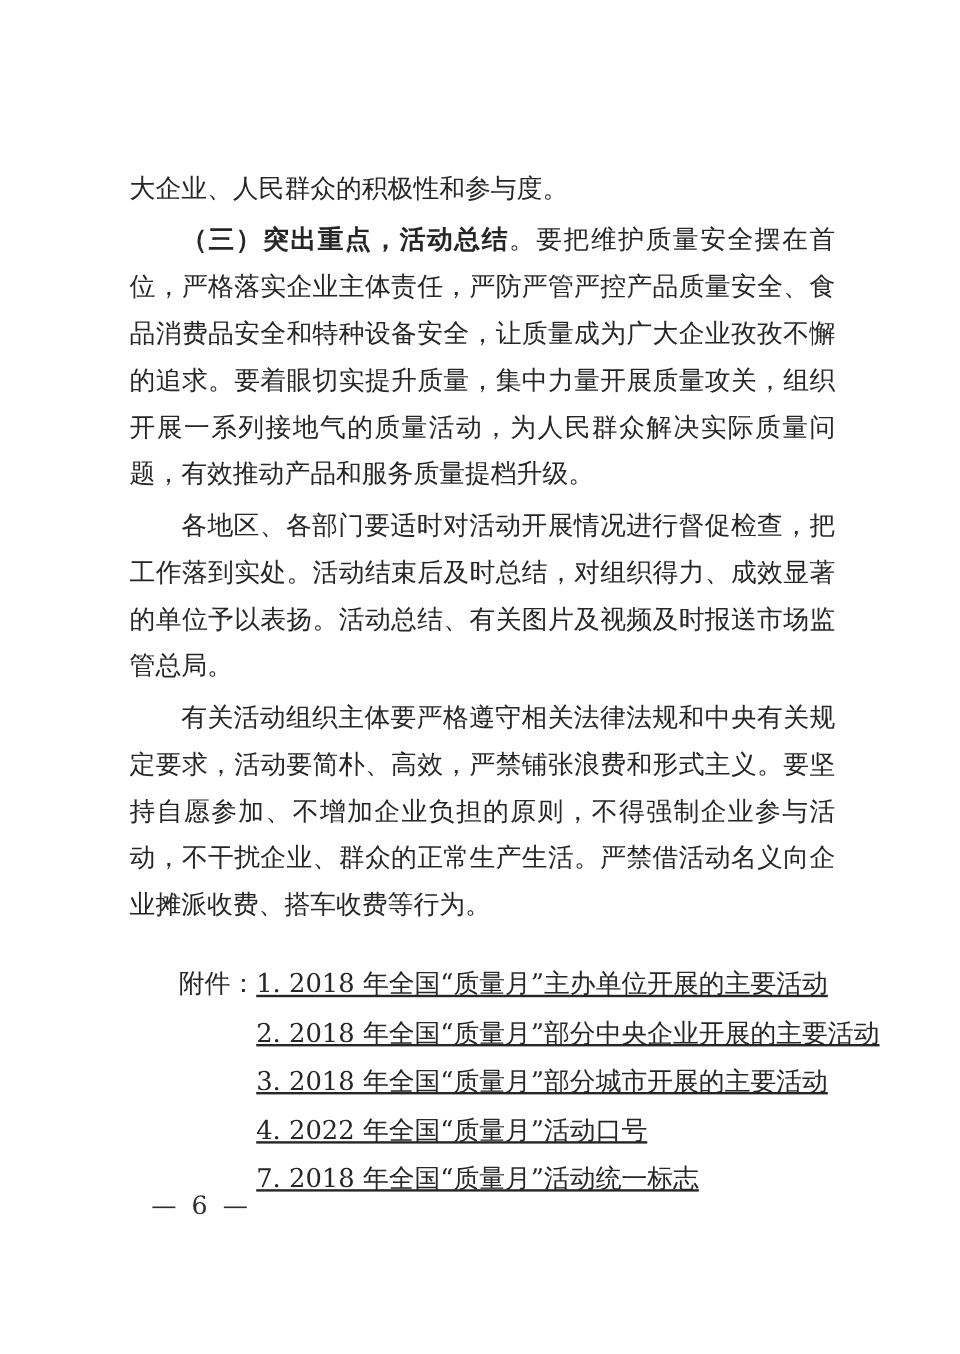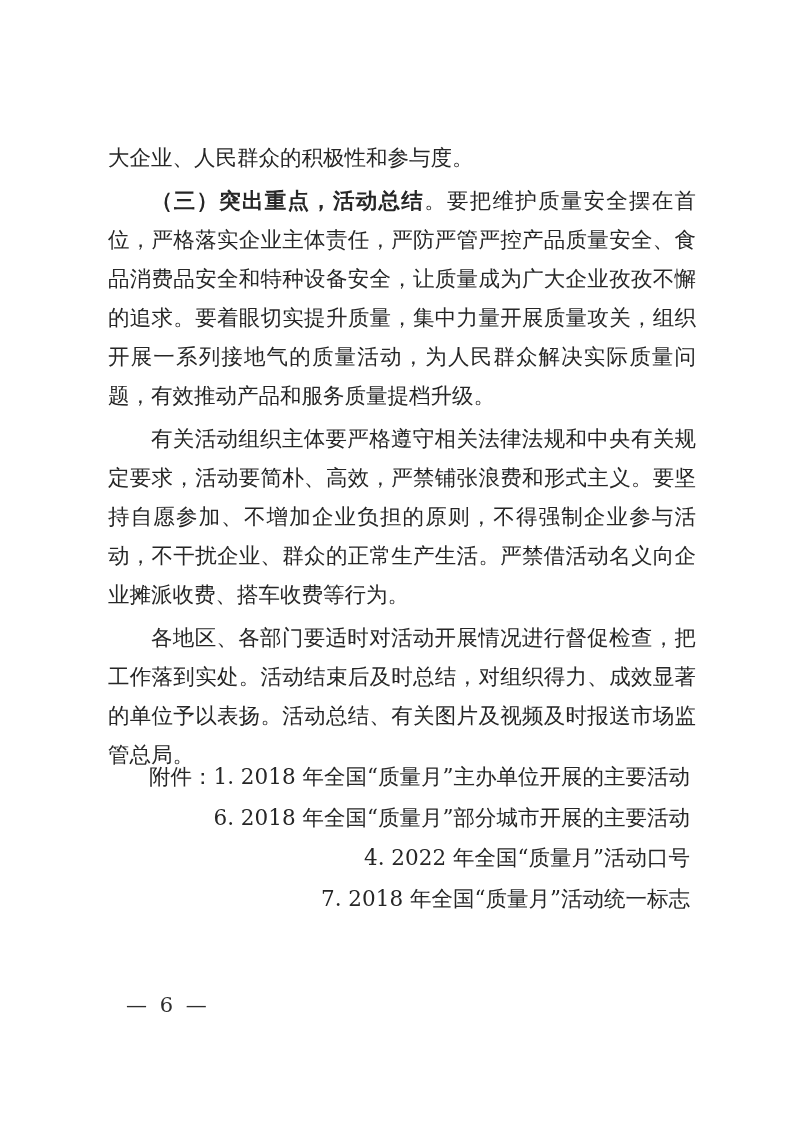--- a/index.html
+++ b/index.html
@@ -35,40 +35,40 @@
   }
   .para.indent {
     text-indent: 2em;
   }
   .bold-heading {
     font-weight: 700;
   }
   .attachments {
     position: absolute;
     left: 149px;
-    top: 757px;
+    top: 801px;
     width: 580px;
     font-size: 21.5px;
     line-height: 40.5px;
     display: flex;
     align-items: flex-start;
-    text-align: right;
   }
   .att-label {
     flex: 0 0 auto;
     white-space: nowrap;
   }
   .att-list {
     list-style: none;
     margin: 0;
     padding: 0;
   }
   .att-item {
     white-space: nowrap;
     margin: 0;
+    text-decoration: underline;
   }
   .page-number {
     position: absolute;
     left: 126px;
     top: 993px;
     font-size: 21px;
     letter-spacing: 3px;
     color: #2e2e2e;
   }
 </style>
@@ -78,32 +78,33 @@
 <div class="page">
 
   <main class="content">
     <p class="para">
       <span>大企业、人民群众的积极性和参与度。</span>
     </p>
     <p class="para indent">
       <span class="bold-heading">（三）突出重点，活动总结</span><span>。要把维护质量安全摆在首位，严格落实企业主体责任，严防严管严控产品质量安全、食品消费品安全和特种设备安全，让质量成为广大企业孜孜不懈的追求。要着眼切实提升质量，集中力量开展质量攻关，组织开展一系列接地气的质量活动，为人民群众解决实际质量问题，有效推动产品和服务质量提档升级。</span>
     </p>
     <p class="para indent">
-      <span>有关活动组织主体要严格遵守相关法律法规和中央有关规定要求，活动要简朴、高效，严禁铺张浪费和形式主义。要坚持自愿参加、不增加企业负担的原则，不得强制企业参与活动，不干扰企业、群众的正常生产生活。严禁借活动名义向企业摊派收费、搭车收费等行为。</span>
+      <span>各地区、各部门要适时对活动开展情况进行督促检查，把工作落到实处。活动结束后及时总结，对组织得力、成效显著的单位予以表扬。活动总结、有关图片及视频及时报送市场监管总局。</span>
     </p>
     <p class="para indent">
-      <span>各地区、各部门要适时对活动开展情况进行督促检查，把工作落到实处。活动结束后及时总结，对组织得力、成效显著的单位予以表扬。活动总结、有关图片及视频及时报送市场监管总局。</span>
+      <span>有关活动组织主体要严格遵守相关法律法规和中央有关规定要求，活动要简朴、高效，严禁铺张浪费和形式主义。要坚持自愿参加、不增加企业负担的原则，不得强制企业参与活动，不干扰企业、群众的正常生产生活。严禁借活动名义向企业摊派收费、搭车收费等行为。</span>
     </p>
   </main>
 
   <section class="attachments">
     <span class="att-label">附件：</span>
     <ol class="att-list">
       <li class="att-item">1. 2018 年全国“质量月”主办单位开展的主要活动</li>
-      <li class="att-item">6. 2018 年全国“质量月”部分城市开展的主要活动</li>
+      <li class="att-item">2. 2018 年全国“质量月”部分中央企业开展的主要活动</li>
+      <li class="att-item">3. 2018 年全国“质量月”部分城市开展的主要活动</li>
       <li class="att-item">4. 2022 年全国“质量月”活动口号</li>
       <li class="att-item">7. 2018 年全国“质量月”活动统一标志</li>
     </ol>
   </section>
 
   <footer>
     <div class="page-number">— 6 —</div>
   </footer>
 
 </div>

